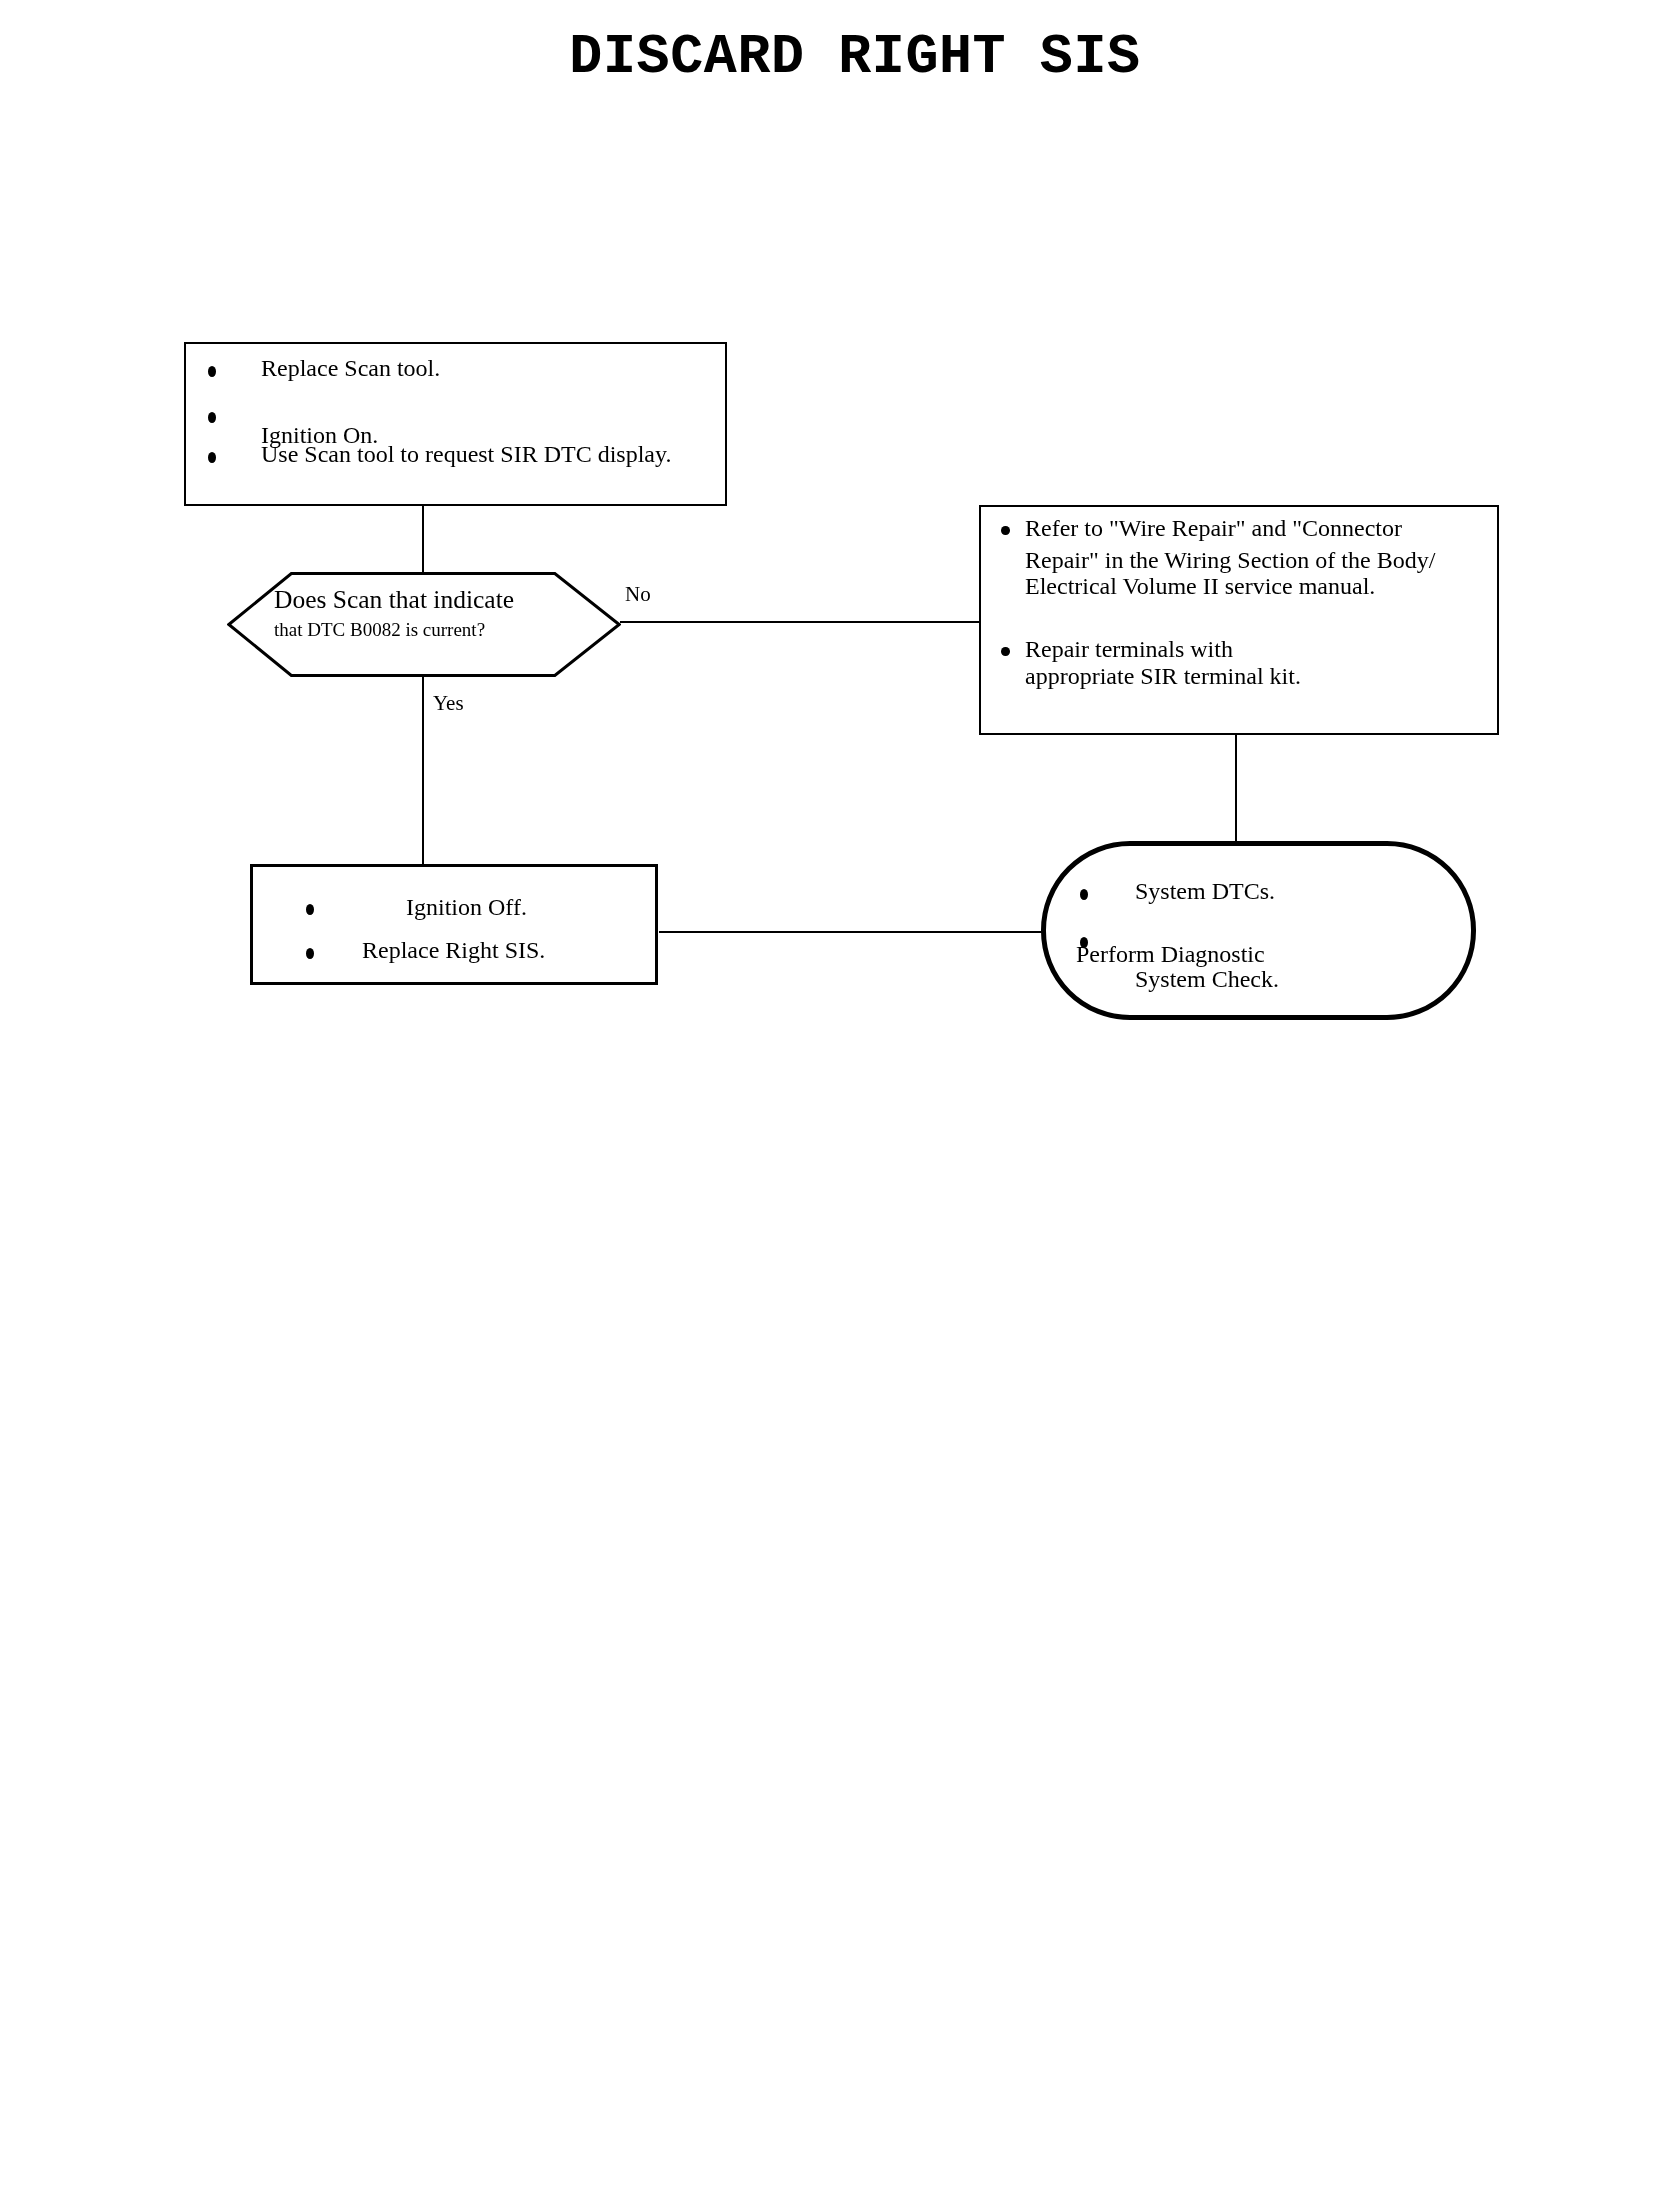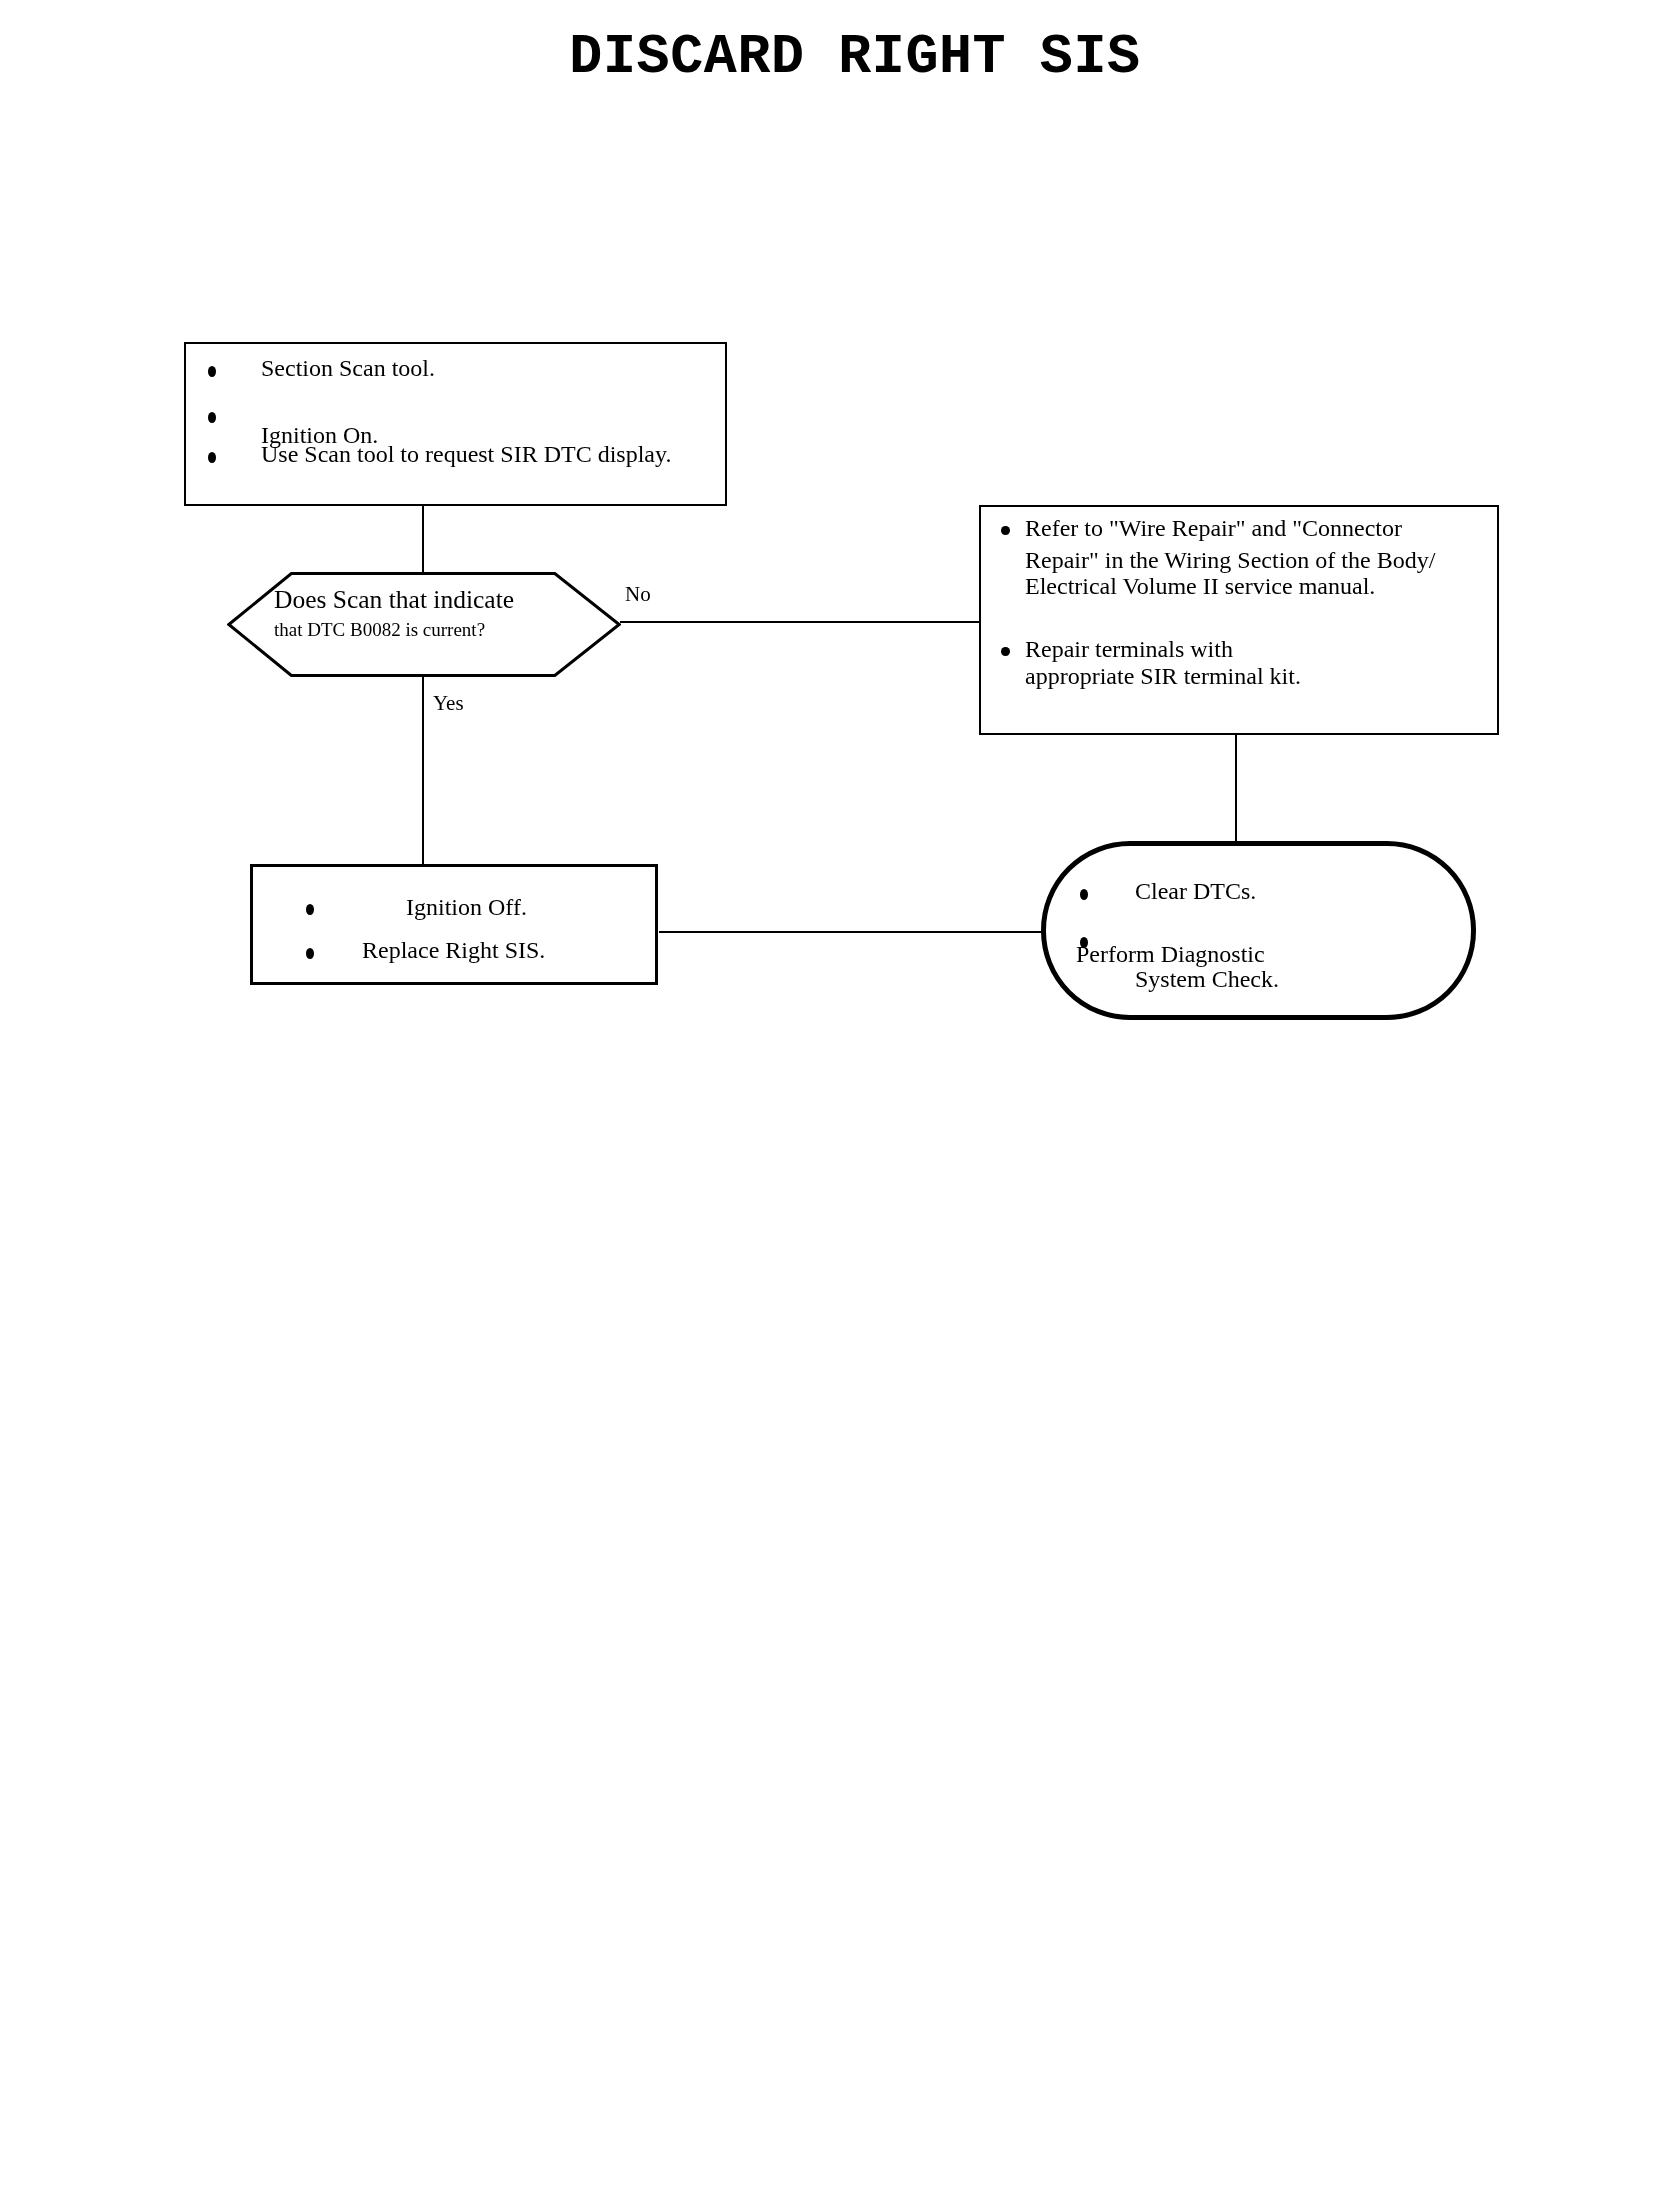--- a/index.html
+++ b/index.html
@@ -58,21 +58,21 @@
 </style>
 </head>
 <body>
 
 <div id="page">
 
   <div class="abs title" style="left:855px; top:25.5px;">DISCARD RIGHT SIS</div>
 
   <div class="abs rect" style="left:184px; top:342px; width:543px; height:164px;"></div>
   <div class="abs dot" style="left:208px; top:366px;"></div>
-  <div class="abs txt" style="left:261px; top:355px;">Section Scan tool.</div>
+  <div class="abs txt" style="left:261px; top:355px;">Replace Scan tool.</div>
   <div class="abs dot" style="left:208px; top:412px;"></div>
   <div class="abs txt" style="left:261px; top:401px;margin-top:21px;">Ignition On.</div>
   <div class="abs dot" style="left:208px; top:452px;"></div>
   <div class="abs txt" style="left:261px; top:441px;">Use Scan tool to request SIR DTC display.</div>
 
   <div class="abs vline" style="left:422px; top:505px; height:67px;"></div>
 
   <svg class="abs" style="left:227px; top:571px;" width="394" height="107" viewBox="0 0 649 176">
     <polygon points="3,88 106,4 540,4 646,88 540,172 106,172" fill="#ffffff" stroke="#000000" stroke-width="5"></polygon>
   </svg>
@@ -99,21 +99,21 @@
   <div class="abs rect rect-thick" style="left:250px; top:864px; width:408px; height:121px;"></div>
   <div class="abs dot" style="left:306px; top:904px;"></div>
   <div class="abs txt" style="left:362px; top:894px;margin-left:44px;">Ignition Off.</div>
   <div class="abs dot" style="left:306px; top:948px;"></div>
   <div class="abs txt" style="left:362px; top:937px;text-align:right;">Replace Right SIS.</div>
 
   <div class="abs hline" style="left:659px; top:931px; width:384px;"></div>
 
   <div class="abs stadium" style="left:1041px; top:841px; width:435px; height:179px;"></div>
   <div class="abs dot" style="left:1080px; top:889px;"></div>
-  <div class="abs txt" style="left:1135px; top:878px;">Clear DTCs.</div>
+  <div class="abs txt" style="left:1135px; top:878px;">System DTCs.</div>
   <div class="abs dot" style="left:1080px; top:937px;"></div>
   <div class="abs txt" style="left:1076px; top:926px;margin-top:15px;">Perform Diagnostic</div>
   <div class="abs txt" style="left:1135px; top:966px;">System Check.</div>
 
   <div class="abs mark" style="left:0px; top:2199px; width:7.3px; height:6px;"></div>
 
 </div>
 
 
 </body></html>

